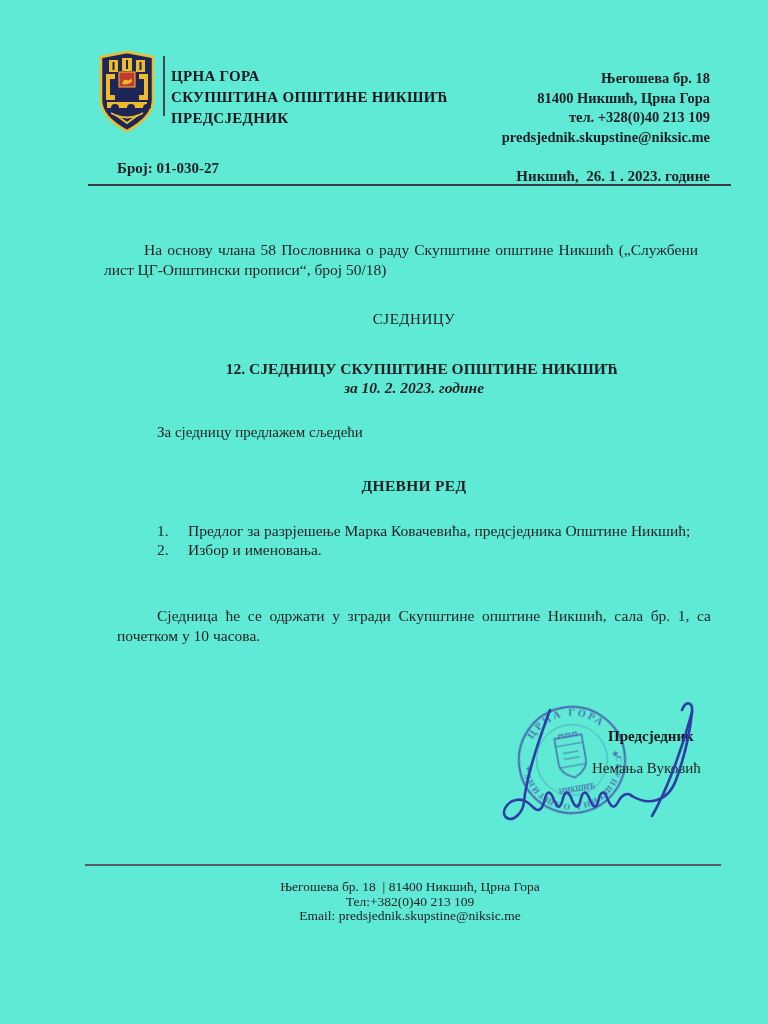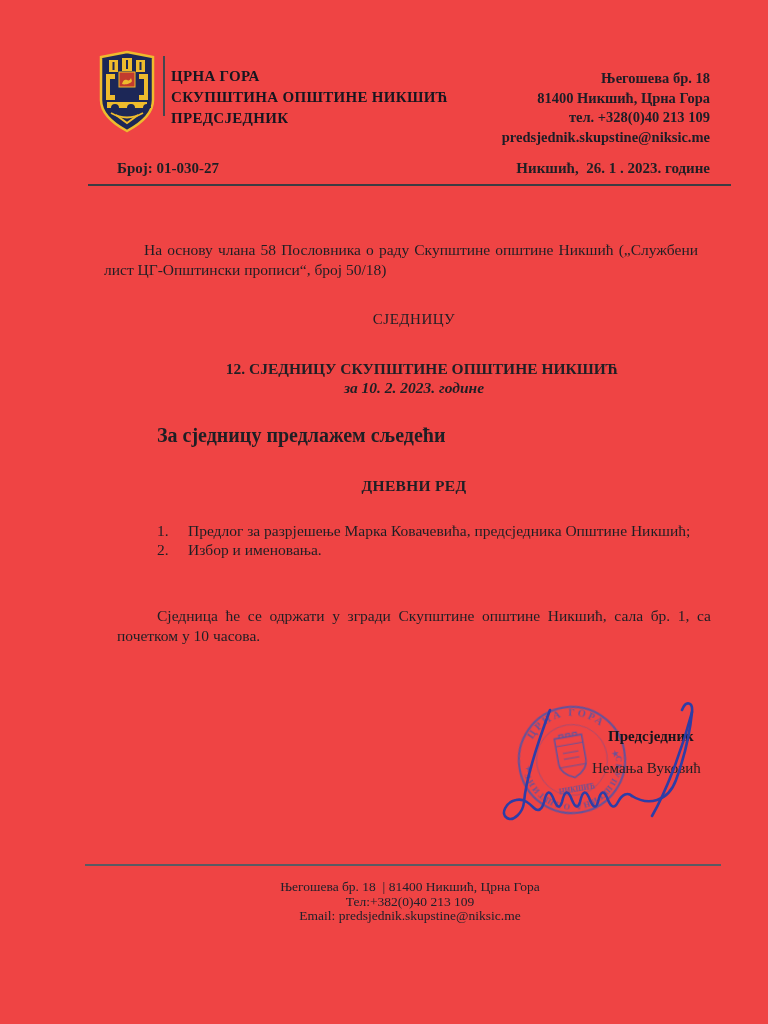--- a/index.html
+++ b/index.html
@@ -1,36 +1,36 @@
 <!DOCTYPE html>
 <html><head>
 <meta charset="utf-8">
 <style>
   html,body{margin:0;padding:0;background:#e8e8e8;}
   .page{
     position:relative;width:768px;height:1024px;margin:0 auto;
-    background:#ef4444;overflow:hidden;
+    background:#5eead4;overflow:hidden;
     font-family:"Liberation Serif","DejaVu Serif",serif;
     color:#1f1f24;
   }
   
   .emblem{position:absolute;left:97px;top:50px;width:60px;height:84px;}
   .vline{position:absolute;left:163px;top:56px;width:2px;height:60px;background:#46464e;}
   .org{position:absolute;left:171px;top:66px;font-weight:bold;font-size:15px;line-height:21px;color:#16161f;letter-spacing:.3px;}
   .contact{position:absolute;right:58px;top:69px;text-align:right;font-weight:bold;font-size:14.5px;line-height:19.5px;color:#1d1d26;}
   .doc-num{position:absolute;left:117px;top:160px;font-weight:bold;font-size:15px;}
-  .doc-date{position:absolute;right:58px;top:160px;font-weight:bold;font-size:15px;white-space:pre;}
+  .doc-date{position:absolute;right:58px;top:168px;font-weight:bold;font-size:15px;white-space:pre;}
   .hrule{position:absolute;left:88px;top:184px;width:643px;height:2px;background:#3c3c42;}
   
   .para{font-size:15.5px;line-height:20px;text-align:justify;text-indent:40px;margin:0;}
   .intro{position:absolute;left:104px;top:240px;width:594px;}
   .convene{position:absolute;left:117px;top:311px;width:594px;text-align:center;font-size:15px;letter-spacing:.5px;}
   .s-title{position:absolute;left:125px;top:360px;width:594px;text-align:center;font-weight:bold;font-size:15.5px;}
   .s-date{position:absolute;left:117px;top:379px;width:594px;text-align:center;font-weight:bold;font-style:italic;font-size:15.5px;}
-  .propose{position:absolute;left:157px;top:424px;font-size:20px;font-weight:bold;}
+  .propose{position:absolute;left:157px;top:424px;font-size:15px;}
   .agenda-h{position:absolute;left:117px;top:477px;width:594px;text-align:center;font-weight:bold;font-size:15.5px;letter-spacing:.3px;}
   .agenda{position:absolute;left:157px;top:521px;font-size:15.5px;line-height:19px;}
   .agenda .row{display:flex;}
   .agenda .n{width:31px;flex:0 0 31px;}
   .closing{position:absolute;left:117px;top:606px;width:594px;}
   
   .stamp{position:absolute;left:512px;top:701px;width:120px;height:118px;opacity:.82;filter:blur(.3px);transform:rotate(-10deg);}
   .sig-title{position:absolute;left:608px;top:728px;font-weight:bold;font-size:15px;color:#15151d;}
   .sig-name{position:absolute;left:592px;top:760px;font-size:15px;}
   .sig-ink{position:absolute;left:462px;top:698px;width:256px;height:164px;}

